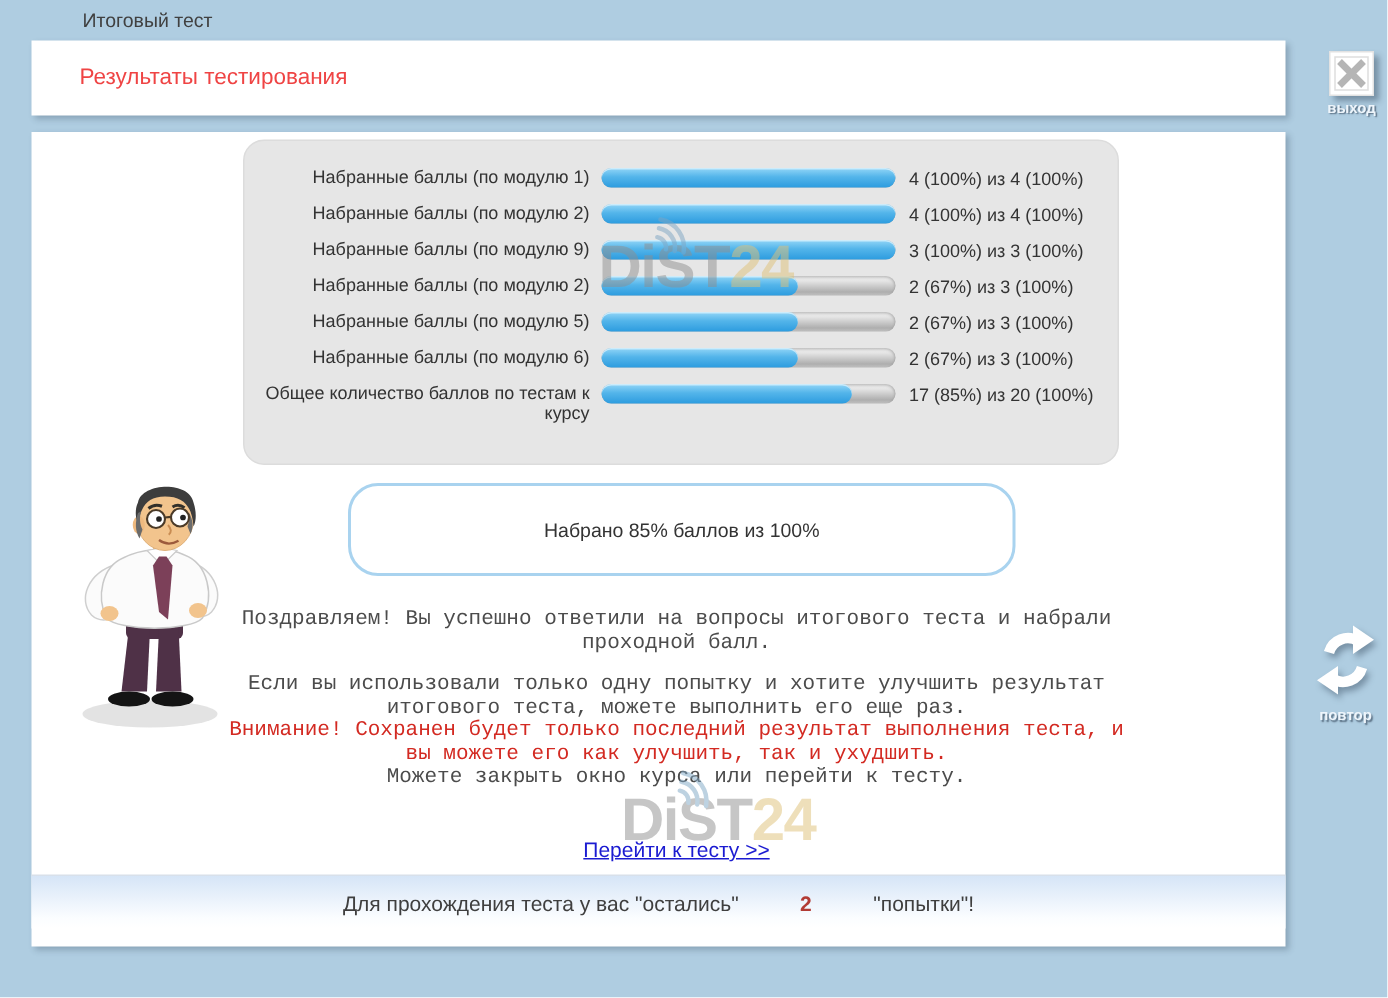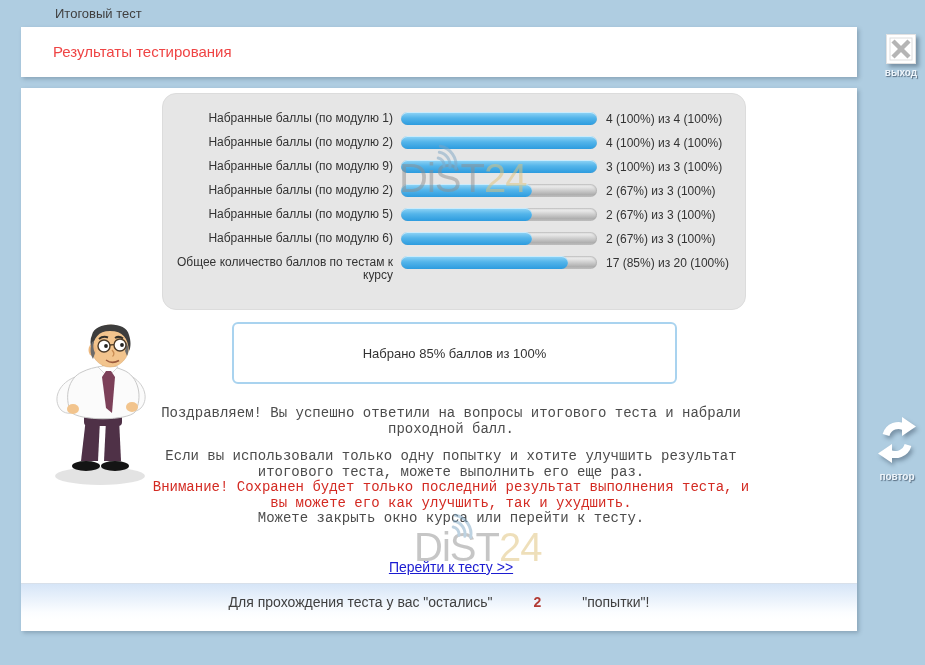--- a/index.html
+++ b/index.html
@@ -23,29 +23,29 @@
   .progress-track{position:relative;width:196px;height:13px;border-radius:7px;margin:0 9px 0 8px;
         background:linear-gradient(#fdfdfd,#aeaeae 82%,#c2c2c2);
         box-shadow:inset 0 1px 2px rgba(0,0,0,.28);flex:none;}
   .progress-fill{height:13px;border-radius:7px;
         background:linear-gradient(#93d6f7 0%,#54b5ea 45%,#2d9cdf 100%);
         box-shadow:inset 0 1px 0 rgba(255,255,255,.55);}
   .result-value{font-size:12px;color:#333;white-space:nowrap;}
 
   
   .watermark{position:absolute;z-index:3;opacity:.5;pointer-events:none;
-        font-weight:normal;font-size:40px;letter-spacing:-1px;white-space:nowrap;}
+        font-weight:bold;font-size:40px;letter-spacing:-1px;white-space:nowrap;}
   .wm-main{color:#8f8f8f;}
   .wm-accent{color:#dfc178;}
   .wm-arcs{position:absolute;left:30px;top:-17px;}
   .wm-1{left:378px;top:68px;}
   .wm-2{left:393px;top:437px;}
 
   .score-box{position:absolute;left:211px;top:234px;width:441px;height:58px;background:#fff;
-        border:2px solid #a9d3ef;border-radius:6px;display:flex;align-items:center;
+        border:2px solid #a9d3ef;border-radius:20px;display:flex;align-items:center;
         justify-content:center;font-size:13px;color:#333;}
 
   .character{position:absolute;left:27px;top:232px;width:120px;height:170px;}
 
   .messages{position:absolute;left:120px;top:318px;width:620px;text-align:center;
         font-size:14px;line-height:15.5px;color:#4c4c4c;}
   .messages p{margin:0;font-family:Liberation Mono, monospace;}
   .msg-congrats{margin-bottom:12px !important;}
   .msg-warning{color:#d32a22;}
 

